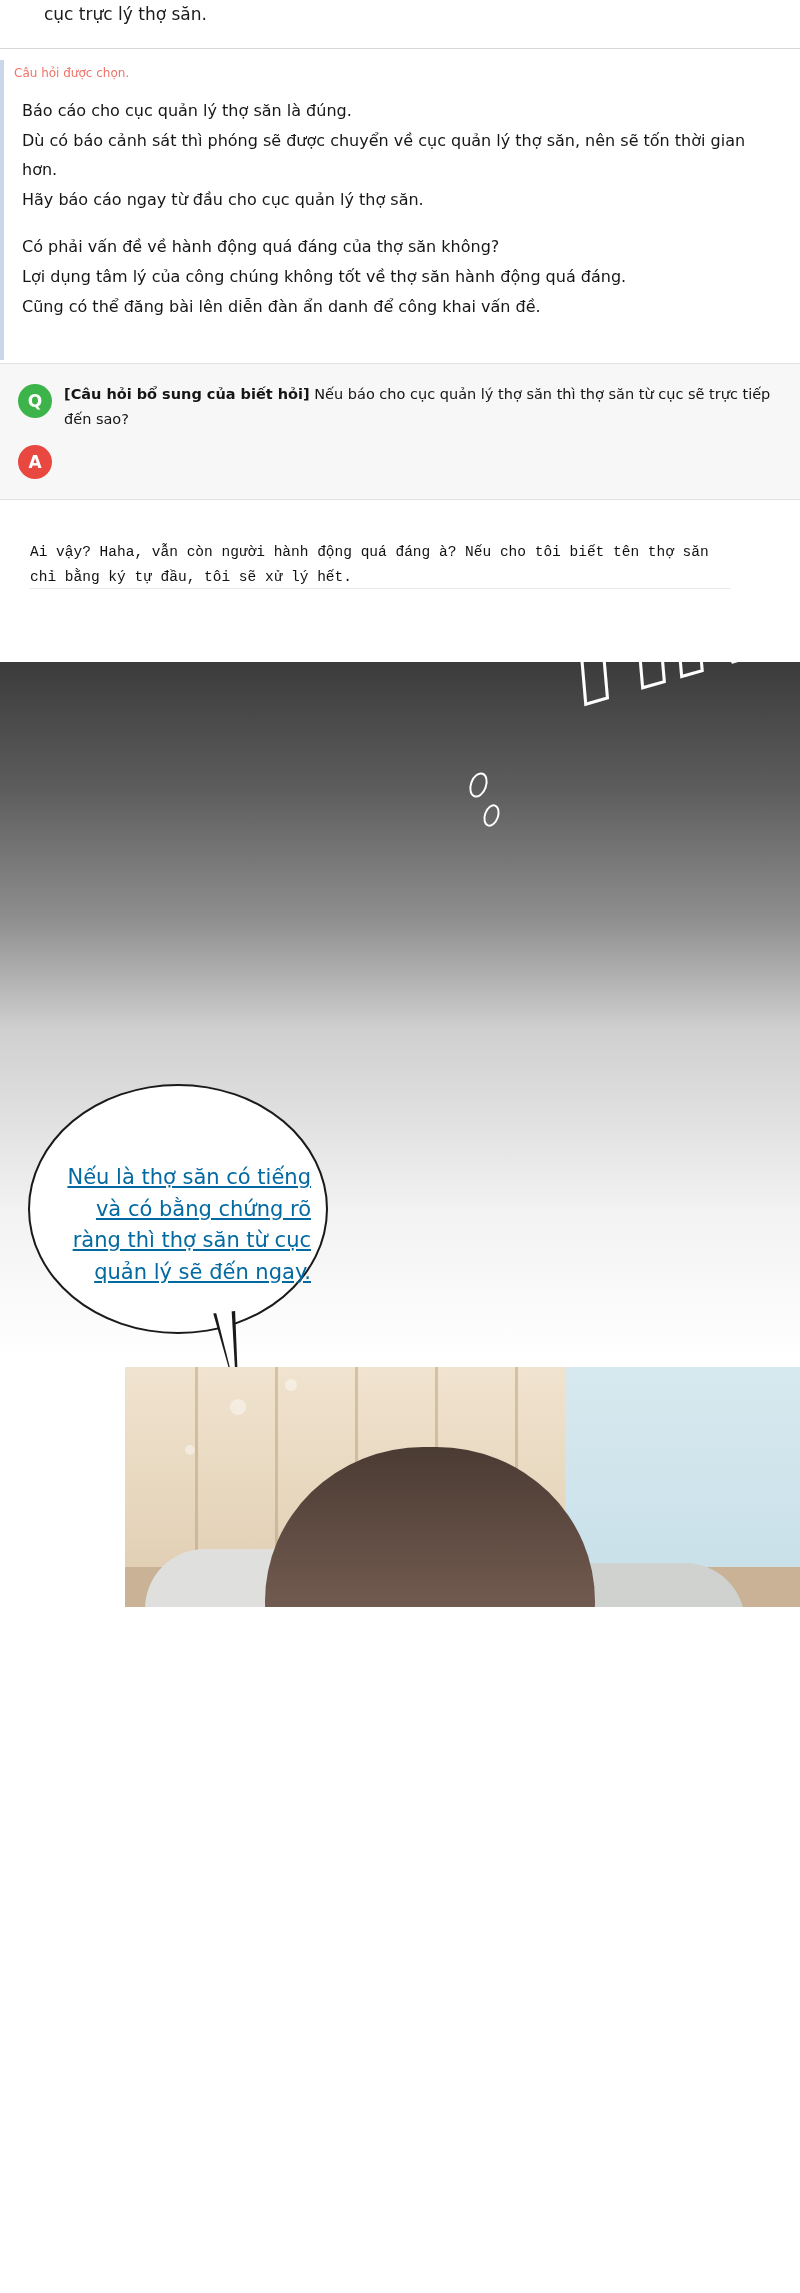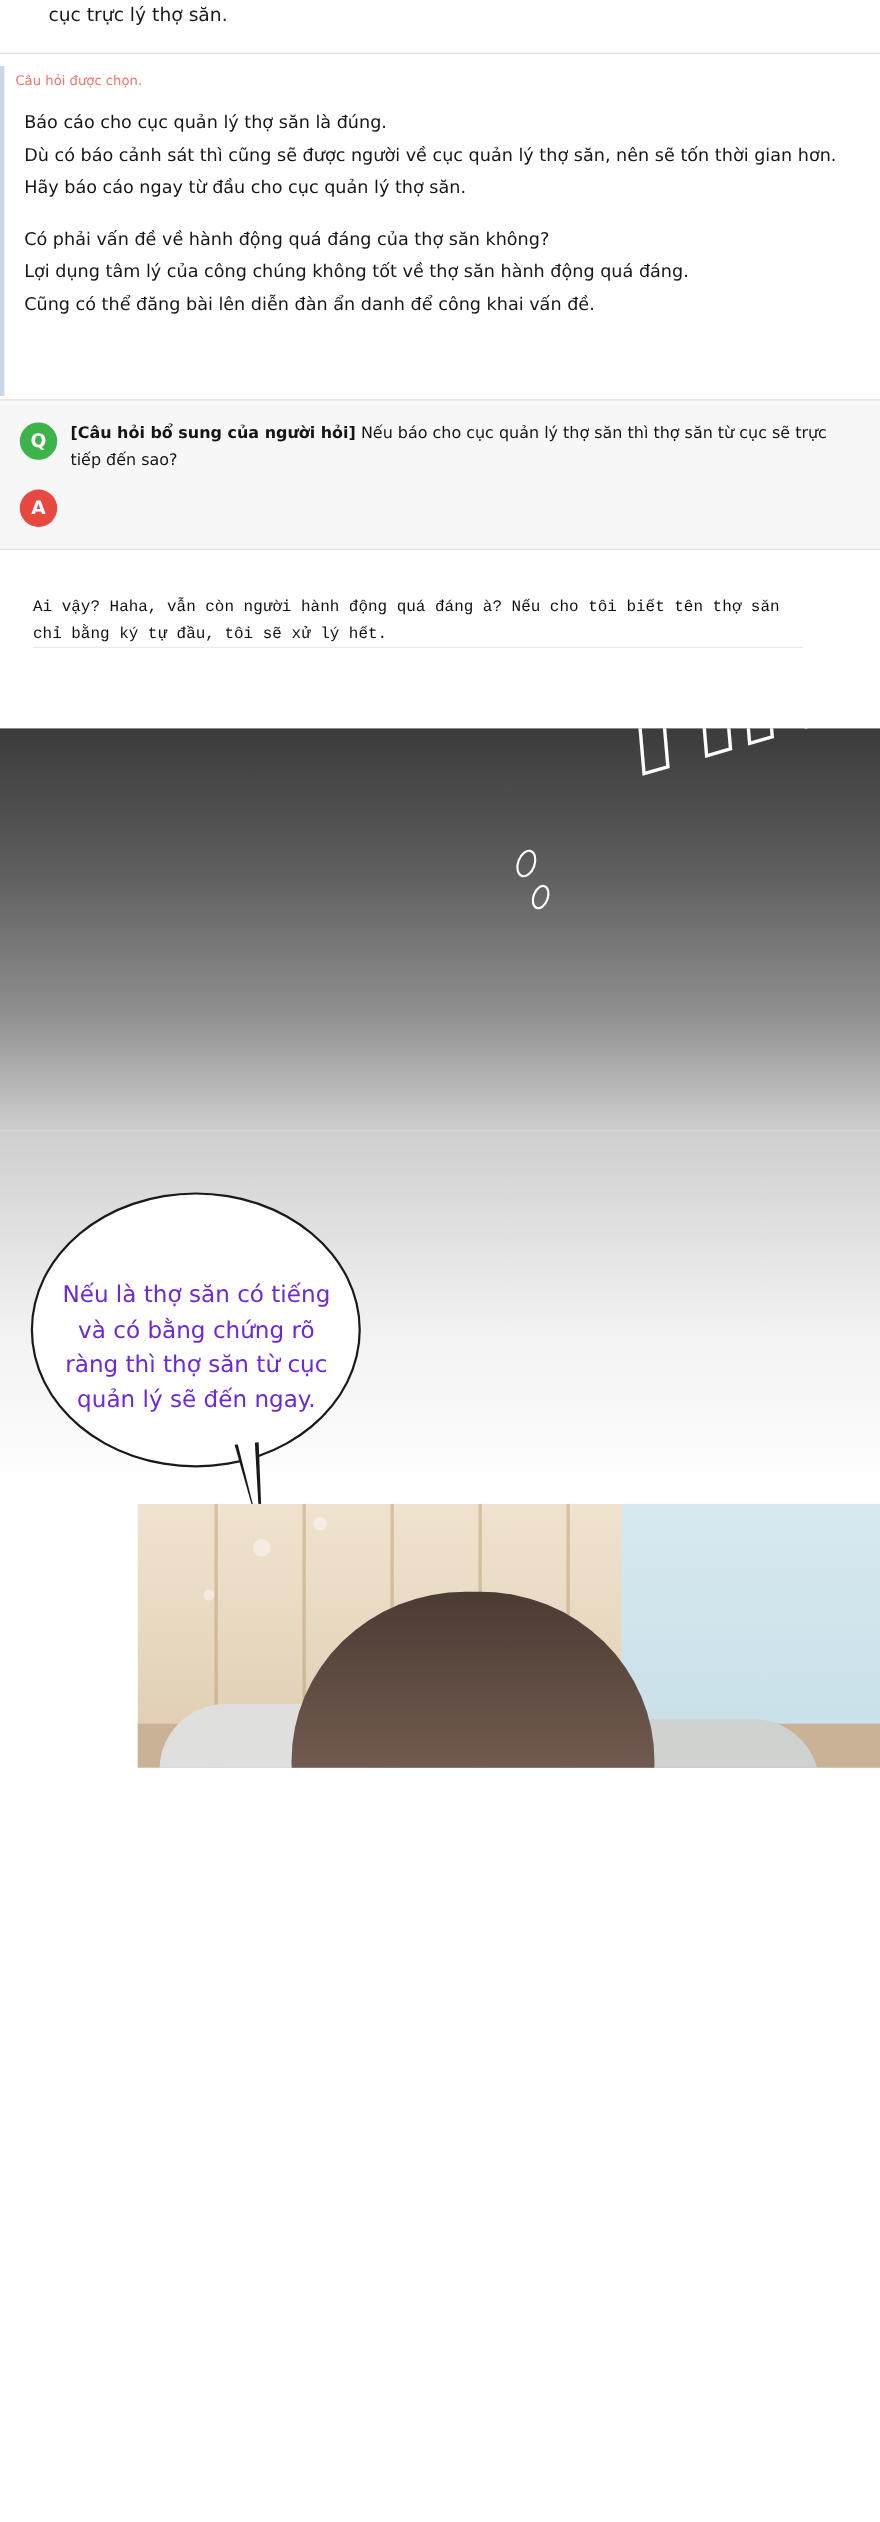--- a/index.html
+++ b/index.html
@@ -211,24 +211,25 @@
     border: 2.5px solid #1a1a1a;
     border-radius: 50%;
     background: #ffffff;
     box-sizing: border-box;
   }
   .bubble-text {
     position: absolute;
     left: 46px;
     top: 500px;
     width: 265px;
-    text-align: center;
+    text-align: right;
     font-size: 21px;
     line-height: 1.5;
-    color: #6d28d9;
+    color: #0369a1;
+    text-decoration: underline;
   }
   .bubble-tail {
     position: absolute;
     left: 218px;
     top: 650px;
     width: 0;
     height: 0;
     border-left: 16px solid transparent;
     border-right: 6px solid transparent;
     border-top: 92px solid #1a1a1a;
@@ -319,32 +320,32 @@
 <div class="page">
 
   <div class="top-line">cục trực lý thợ săn.</div>
   <div class="hr" style="top:48px;"></div>
 
   <div class="accent-bar"></div>
   <div class="selected-label">Câu hỏi được chọn.</div>
 
   <div class="answer-block">
     <p style="white-space:pre-line;">Báo cáo cho cục quản lý thợ săn là đúng.
-Dù có báo cảnh sát thì cũng sẽ được người về cục quản lý thợ săn, nên sẽ tốn thời gian hơn.
+Dù có báo cảnh sát thì phóng sẽ được chuyển về cục quản lý thợ săn, nên sẽ tốn thời gian hơn.
 Hãy báo cáo ngay từ đầu cho cục quản lý thợ săn.</p>
     <p style="white-space:pre-line;">Có phải vấn đề về hành động quá đáng của thợ săn không?
 Lợi dụng tâm lý của công chúng không tốt về thợ săn hành động quá đáng.
 Cũng có thể đăng bài lên diễn đàn ẩn danh để công khai vấn đề.</p>
   </div>
 
   <div class="supp-wrap">
     <div class="supp-row">
       <div class="badge q">Q</div>
       <div class="supp-text">
-        <b>[Câu hỏi bổ sung của người hỏi]</b><span> Nếu báo cho cục quản lý thợ săn thì thợ săn từ cục sẽ trực tiếp đến sao?</span>
+        <b>[Câu hỏi bổ sung của biết hỏi]</b><span> Nếu báo cho cục quản lý thợ săn thì thợ săn từ cục sẽ trực tiếp đến sao?</span>
       </div>
     </div>
     <div class="supp-row">
       <div class="badge a">A</div>
     </div>
   </div>
 
 
   <div class="comment" id="comment-0">Ai vậy? Haha, vẫn còn người hành động quá đáng à? Nếu cho tôi biết tên thợ săn chỉ bằng ký tự đầu, tôi sẽ xử lý hết.</div>
   <div class="comment-sep"></div>

